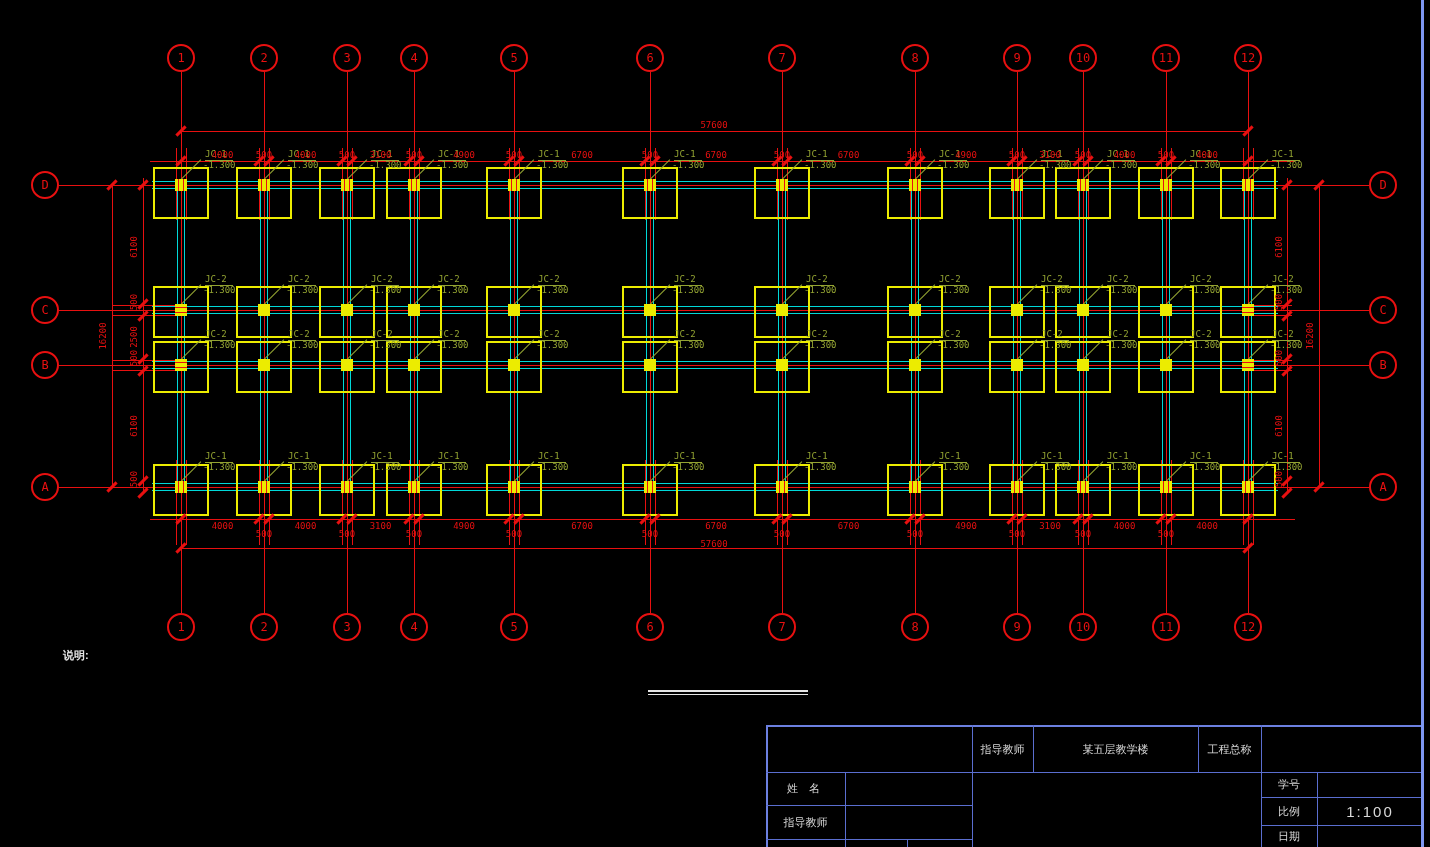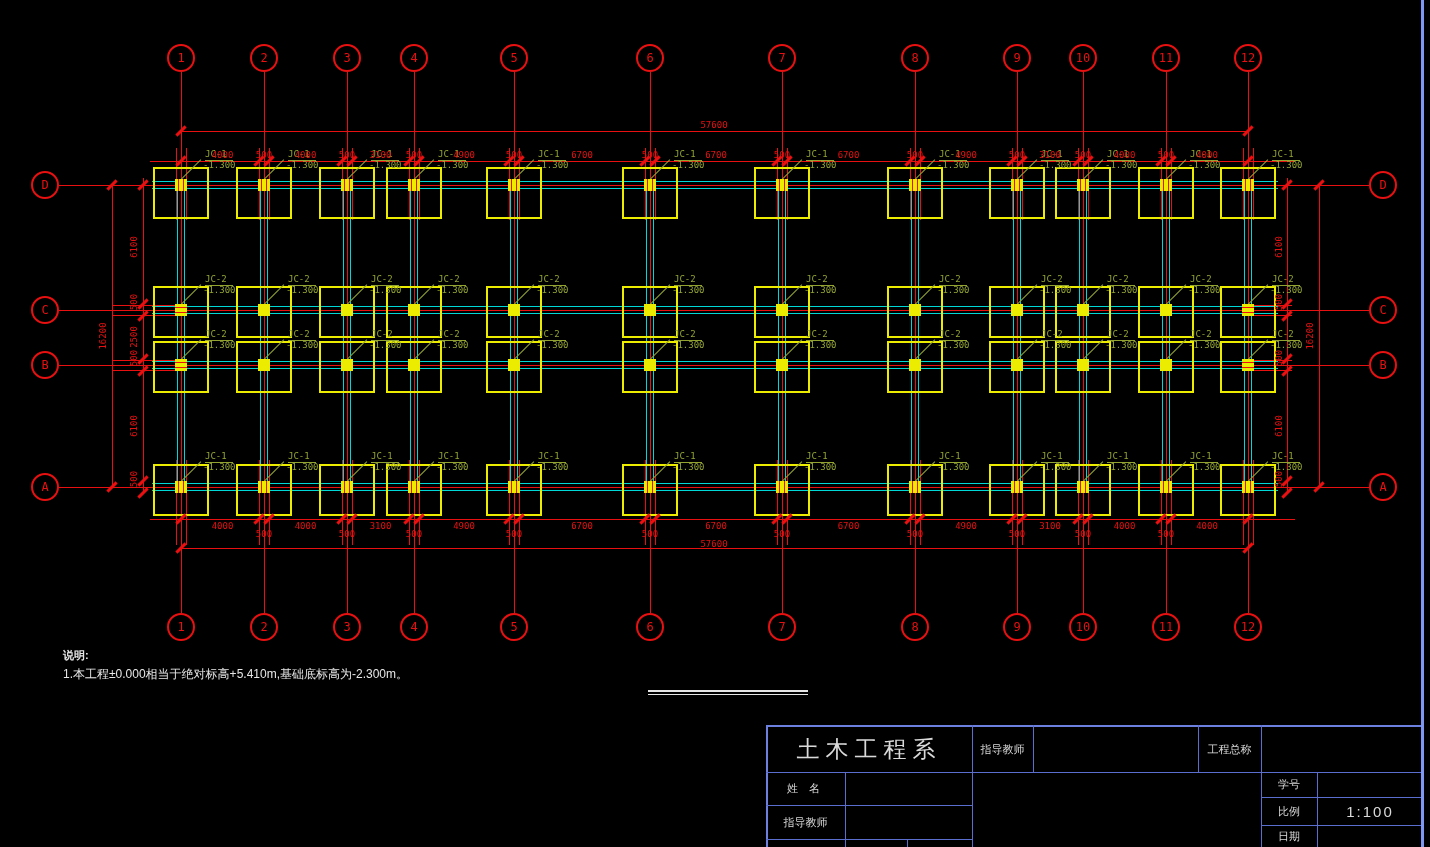--- a/index.html
+++ b/index.html
@@ -19,21 +19,20 @@
            white-space:nowrap;z-index:10;}
   .tbline{background:#5a6ed0;z-index:9;}
   .note-txt{color:#e6e6e6;white-space:nowrap;z-index:8;}
 </style>
 </head>
 <body>
 
 <div id="stage">
 
   <div class="note-txt" style="left:63px;top:648px;font-size:11px;font-weight:bold;">说明:</div>
-  <div class="note-txt" style="left:63px;top:666px;font-size:12px;">1.本工程±0.000相当于绝对标高+5.410m,基础底标高为-2.300m。</div>
 
   <div style="left:648px;top:690px;width:160px;height:2px;background:#e6e6e6;"></div>
   <div style="left:648px;top:694px;width:160px;height:1px;background:#e6e6e6;"></div>
 
   <div style="left:1421px;top:0;width:3px;height:847px;background:#7e97f2;z-index:11;"></div>
 
   <div class="tbline" style="left:766px;top:725px;width:658px;height:2px;background:#6c80e0;"></div>
   <div class="tbline" style="left:766px;top:725px;width:2px;height:122px;background:#6c80e0;"></div>
   <div class="tbline" style="left:766px;top:772px;width:657px;height:1px;"></div>
   <div class="tbline" style="left:766px;top:805px;width:206px;height:1px;"></div>
@@ -41,22 +40,22 @@
   <div class="tbline" style="left:1261px;top:797px;width:162px;height:1px;"></div>
   <div class="tbline" style="left:1261px;top:825px;width:162px;height:1px;"></div>
   <div class="tbline" style="left:972px;top:725px;width:1px;height:122px;"></div>
   <div class="tbline" style="left:1033px;top:725px;width:1px;height:47px;"></div>
   <div class="tbline" style="left:1198px;top:725px;width:1px;height:47px;"></div>
   <div class="tbline" style="left:1261px;top:725px;width:1px;height:122px;"></div>
   <div class="tbline" style="left:1317px;top:772px;width:1px;height:75px;"></div>
   <div class="tbline" style="left:845px;top:772px;width:1px;height:75px;"></div>
   <div class="tbline" style="left:907px;top:839px;width:1px;height:8px;"></div>
 
-  <div class="tb-cell" style="left:766px;top:726px;width:206px;height:46px;font-size:23px;letter-spacing:6px;">土木工程系</div>
   <div class="tb-cell" style="left:972px;top:726px;width:61px;height:46px;font-size:11px;">指导教师</div>
+  <div class="tb-cell" style="left:1033px;top:726px;width:165px;height:46px;font-size:11px;">某五层教学楼</div>
   <div class="tb-cell" style="left:1198px;top:726px;width:63px;height:46px;font-size:11px;">工程总称</div>
   <div class="tb-cell" style="left:766px;top:772px;width:79px;height:33px;font-size:11px;letter-spacing:4px;">姓  名</div>
   <div class="tb-cell" style="left:766px;top:805px;width:79px;height:34px;font-size:11px;">指导教师</div>
   <div class="tb-cell" style="left:1261px;top:772px;width:56px;height:25px;font-size:11px;">学号</div>
   <div class="tb-cell" style="left:1261px;top:797px;width:56px;height:28px;font-size:11px;">比例</div>
   <div class="tb-cell" style="left:1317px;top:797px;width:106px;height:28px;font-size:15px;letter-spacing:2px;">1:100</div>
   <div class="tb-cell" style="left:1261px;top:825px;width:56px;height:22px;font-size:11px;">日期</div>
 <div style="left: 181px; top: 72px; width: 1px; height: 541px; background: rgb(232, 16, 16);"></div>
     <div class="gcirc" style="left: 167px; top: 44px; color: rgb(232, 16, 16);">1</div>
     <div class="gcirc" style="left: 167px; top: 613px; color: rgb(232, 16, 16);">1</div>

